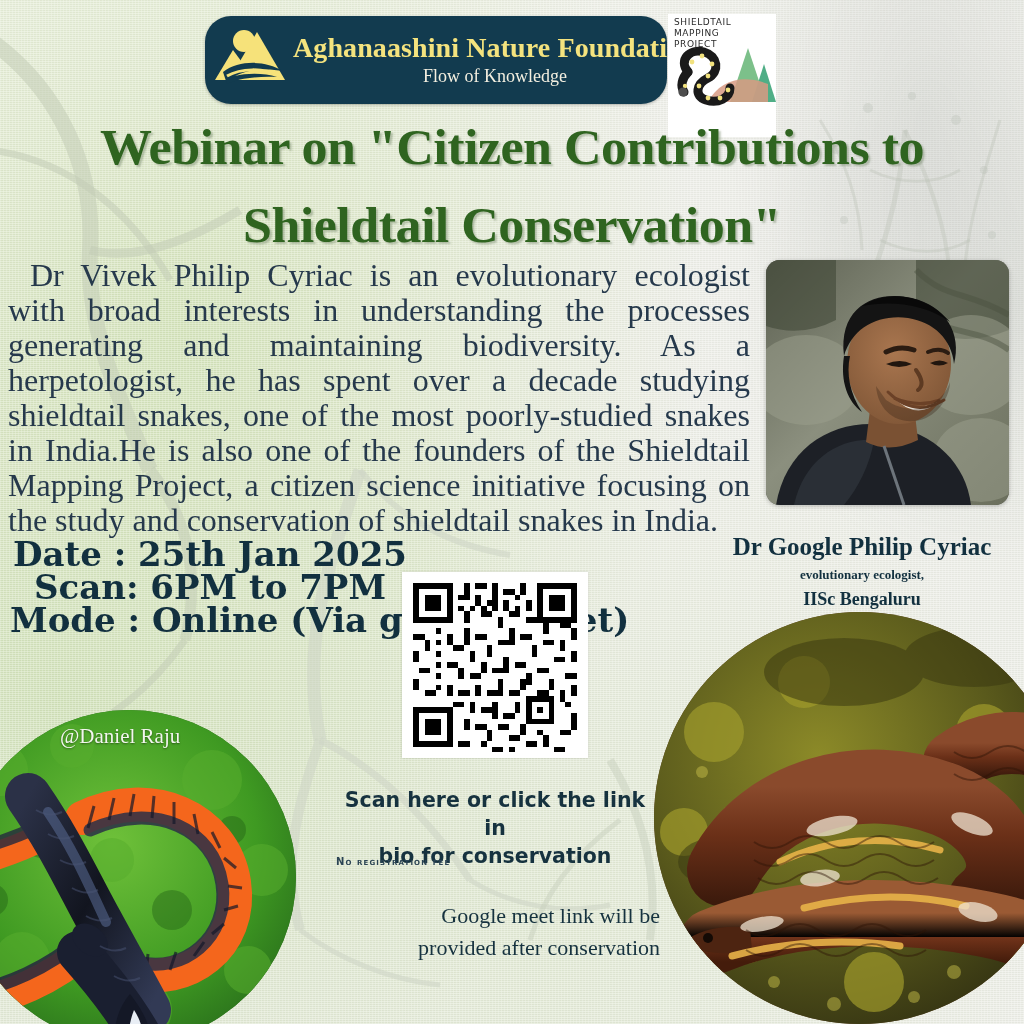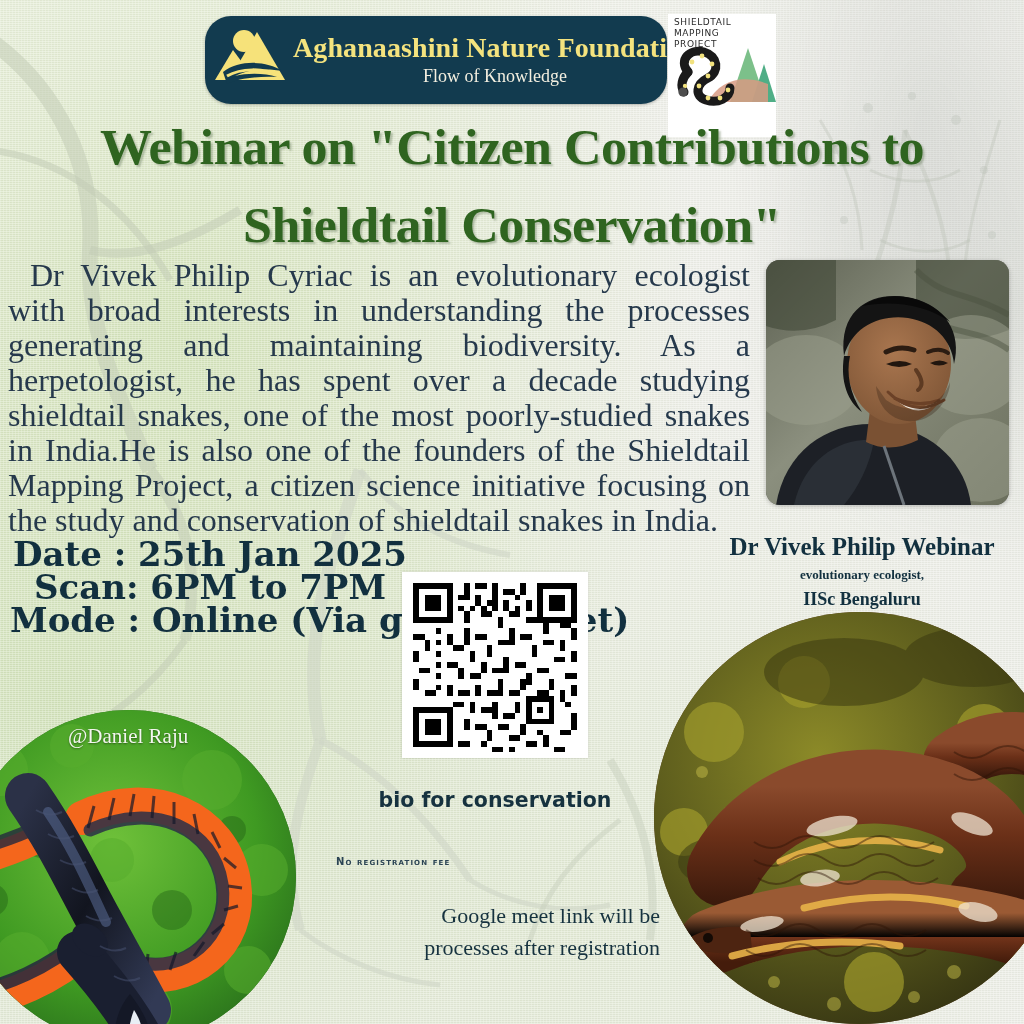--- a/index.html
+++ b/index.html
@@ -190,21 +190,21 @@
 
   
   .photo-bl {
     position: absolute; left: -38px; top: 710px;
     width: 334px; height: 334px;
     border-radius: 50%;
     overflow: hidden;
     background: #2f6e1f;
   }
   .credit {
-    position: absolute; left: 68px; top: 724px;
+    position: absolute; left: 60px; top: 724px;
     font-family: "Liberation Serif", serif;
     font-size: 21px;
     color: #f3f6ef;
     text-shadow: 0 1px 2px rgba(0,0,0,.45);
     z-index: 5;
   }
   .photo-br {
     position: absolute; left: 654px; top: 612px;
     width: 412px; height: 412px;
     border-radius: 50%;
@@ -368,21 +368,21 @@
       <path d="M128 138 q24 10 46 2" stroke="#6b4127" stroke-width="3" fill="none"></path>
       <path d="M122 132 q26 26 56 8" stroke="#6b4127" stroke-width="3" fill="none" stroke-linecap="round"></path>
 
       <path d="M110 126 C112 154, 136 168, 160 158 C176 150, 184 134, 184 122 C176 146, 146 158, 120 140 Z" fill="#3a2517" opacity=".35"></path>
 
       <path d="M118 186 L138 245" stroke="#6d747b" stroke-width="3" fill="none"></path>
     </svg>
   </div>
 
   <div class="speaker-caption">
-    <div class="sp-name">Dr Vivek Philip Webinar</div>
+    <div class="sp-name">Dr Google Philip Cyriac</div>
     <div class="sp-role">evolutionary ecologist,</div>
     <div class="sp-org">IISc Bengaluru</div>
   </div>
 
   <div class="details">
     <div>Date : 25th Jan 2025</div>
     <div>Scan: 6PM to 7PM</div>
     <div class="d-mode">Mode : Online (Via google meet)</div>
   </div>
 
@@ -499,26 +499,27 @@
         <rect x="28" y="28" width="2" height="1"></rect>
           <rect x="30" y="25" width="1" height="3"></rect>
           <rect x="27" y="31" width="2" height="1"></rect>
         <rect x="29" y="23" width="1" height="1"></rect>
           <rect x="24" y="28" width="1" height="1"></rect>
       </g>
     </svg>
   </div>
 
   <div class="reg-main">
+    <div>Scan here or click the link in</div>
     <div>bio for conservation</div>
   </div>
   <div class="reg-fee">No registration fee</div>
   <div class="reg-link">
     <div>Google meet link will be</div>
-    <div>processes after registration</div>
+    <div>provided after conservation</div>
   </div>
 
   <div class="photo-bl">
     <svg viewBox="0 0 334 334" class="ph-svg">
       <defs>
         <radialGradient id="moss1" cx="45%" cy="40%" r="72%">
           <stop offset="0%" stop-color="#6fc13a"></stop>
           <stop offset="60%" stop-color="#3f9a22"></stop>
           <stop offset="100%" stop-color="#24651a"></stop>
         </radialGradient>

